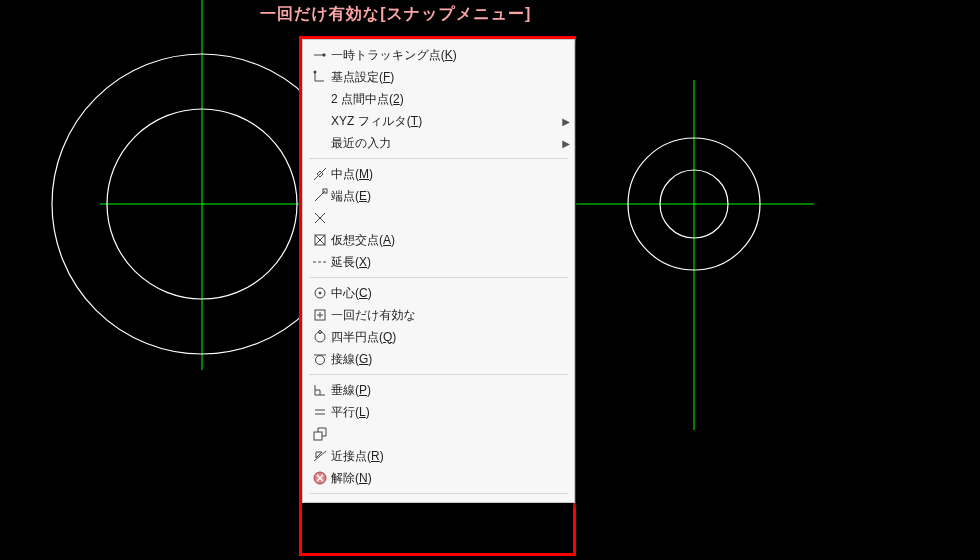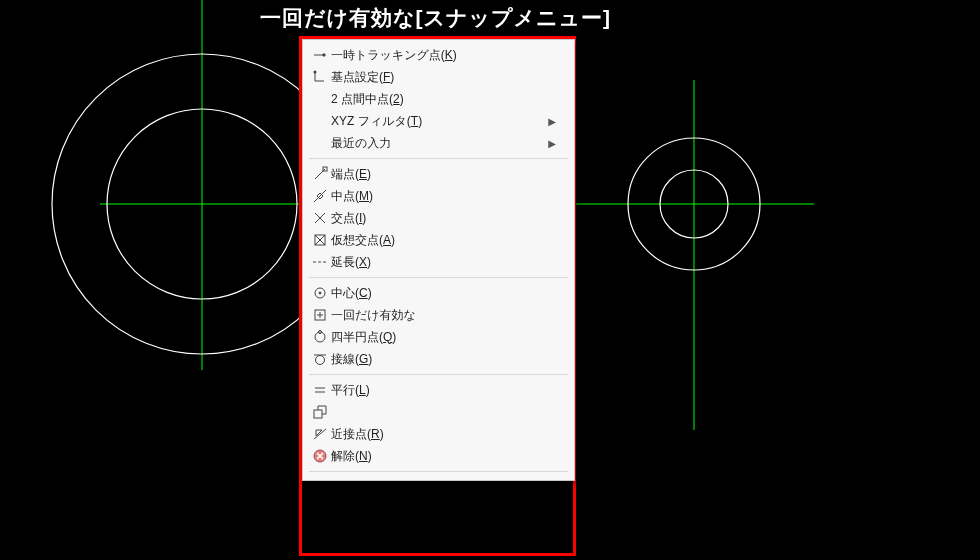--- a/index.html
+++ b/index.html
@@ -1,22 +1,22 @@
 <!DOCTYPE html>
 <html><head>
 <meta charset="utf-8">
 <style>
   html,body{margin:0;padding:0;width:980px;height:560px;overflow:hidden;background:#000;font-family:"Meiryo","Yu Gothic","MS PGothic",sans-serif;}
   .canvas{position:relative;width:980px;height:560px;}
   .axis{stroke:#00ff00;stroke-width:1;}
   .circ{fill:none;stroke:#fff;stroke-width:1.2;}
-  .title{position:absolute;top:4px;left:260px;color:#ffffff;font-weight:bold;font-size:21px;letter-spacing:1px;}
+  .title{position:absolute;top:4px;left:260px;color:#fca5a5;font-weight:bold;font-size:16px;letter-spacing:1px;}
   .menuframe{position:absolute;left:299px;top:36px;width:277px;height:520px;border:3px solid #ff0000;background:transparent;box-sizing:border-box;}
   .menu{position:absolute;left:302px;top:39px;width:271px;background:#f7f7f7;border:1px solid #c8c8c8;box-shadow:2px 3px 6px rgba(0,0,0,.4);font-size:12px;color:#222;padding:4px 0;}
-  .item{display:flex;align-items:center;height:22px;padding:0 18px 0 6px;cursor:default;}
+  .item{display:flex;align-items:center;height:22px;padding:0 4px 0 6px;cursor:default;}
   .ic{width:22px;display:flex;align-items:center;justify-content:center;color:#555;}
   .ic svg{display:block;}
   .lbl{flex:1;white-space:nowrap;}
   .sub{width:12px;text-align:right;color:#555;font-size:10px;}
   .sep{height:1px;background:#d8d8d8;margin:4px 6px;}
   .pad{display:inline-block;width:22px;}
   .ul{text-decoration:underline;}
 </style>
 </head>
 <body>
@@ -94,45 +94,44 @@
         <span class="ic">
           <span class="pad"></span>
         </span>
         <span class="lbl">最近の入力</span>
         <span class="sub">▶</span>
       </div>
       <div class="sep"></div>
       <div class="item">
         <span class="ic">
           <svg width="16" height="16" viewBox="0 0 16 16" fill="none" stroke="#444" stroke-width="1">
+            <line x1="2" y1="14" x2="14" y2="2"></line>
+            <polygon points="8,5 11,8 8,11 5,8" fill="none"></polygon>
+          </svg>
+        </span>
+        <span class="lbl">中点(<span class="ul">M</span>)</span>
+        <span class="sub"></span>
+      </div>
+      <div class="item">
+        <span class="ic">
+          <svg width="16" height="16" viewBox="0 0 16 16" fill="none" stroke="#444" stroke-width="1">
             <line x1="3" y1="13" x2="13" y2="3"></line>
             <rect x="11" y="1" width="4" height="4" fill="none"></rect>
           </svg>
         </span>
         <span class="lbl">端点(<span class="ul">E</span>)</span>
         <span class="sub"></span>
       </div>
       <div class="item">
         <span class="ic">
           <svg width="16" height="16" viewBox="0 0 16 16" fill="none" stroke="#444" stroke-width="1">
-            <line x1="2" y1="14" x2="14" y2="2"></line>
-            <polygon points="8,5 11,8 8,11 5,8" fill="none"></polygon>
-          </svg>
-        </span>
-        <span class="lbl">中点(<span class="ul">M</span>)</span>
-        <span class="sub"></span>
-      </div>
-      <div class="item">
-        <span class="ic">
-          <svg width="16" height="16" viewBox="0 0 16 16" fill="none" stroke="#444" stroke-width="1">
             <line x1="3" y1="3" x2="13" y2="13"></line>
             <line x1="13" y1="3" x2="3" y2="13"></line>
           </svg>
         </span>
-        <span class="lbl">交点(<span class="ul">I</span>)</span>
         <span class="sub"></span>
       </div>
       <div class="item">
         <span class="ic">
           <svg width="16" height="16" viewBox="0 0 16 16" fill="none" stroke="#444" stroke-width="1">
             <rect x="3" y="3" width="10" height="10"></rect>
             <line x1="3" y1="3" x2="13" y2="13"></line>
             <line x1="13" y1="3" x2="3" y2="13"></line>
           </svg>
         </span>
@@ -189,20 +188,32 @@
             <line x1="2" y1="4" x2="14" y2="4"></line>
           </svg>
         </span>
         <span class="lbl">接線(<span class="ul">G</span>)</span>
         <span class="sub"></span>
       </div>
       <div class="sep"></div>
       <div class="item">
         <span class="ic">
           <svg width="16" height="16" viewBox="0 0 16 16" fill="none" stroke="#444" stroke-width="1">
+            <line x1="3" y1="3" x2="3" y2="13"></line>
+            <line x1="3" y1="13" x2="13" y2="13"></line>
+            <line x1="3" y1="8" x2="8" y2="8"></line>
+            <line x1="8" y1="8" x2="8" y2="13"></line>
+          </svg>
+        </span>
+        <span class="lbl">垂線(<span class="ul">P</span>)</span>
+        <span class="sub"></span>
+      </div>
+      <div class="item">
+        <span class="ic">
+          <svg width="16" height="16" viewBox="0 0 16 16" fill="none" stroke="#444" stroke-width="1">
             <line x1="3" y1="6" x2="13" y2="6"></line>
             <line x1="3" y1="10" x2="13" y2="10"></line>
           </svg>
         </span>
         <span class="lbl">平行(<span class="ul">L</span>)</span>
         <span class="sub"></span>
       </div>
       <div class="item">
         <span class="ic">
           <svg width="16" height="16" viewBox="0 0 16 16" fill="none" stroke="#444" stroke-width="1">

